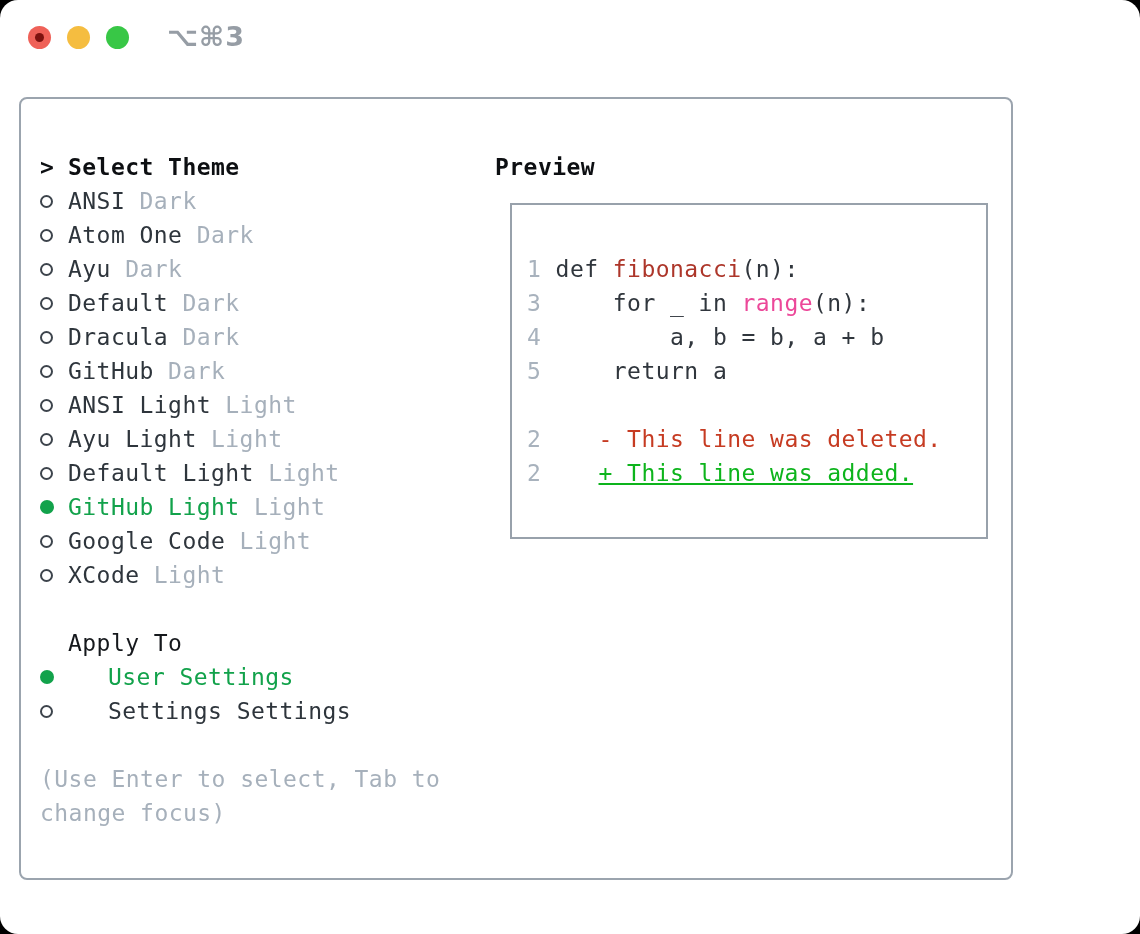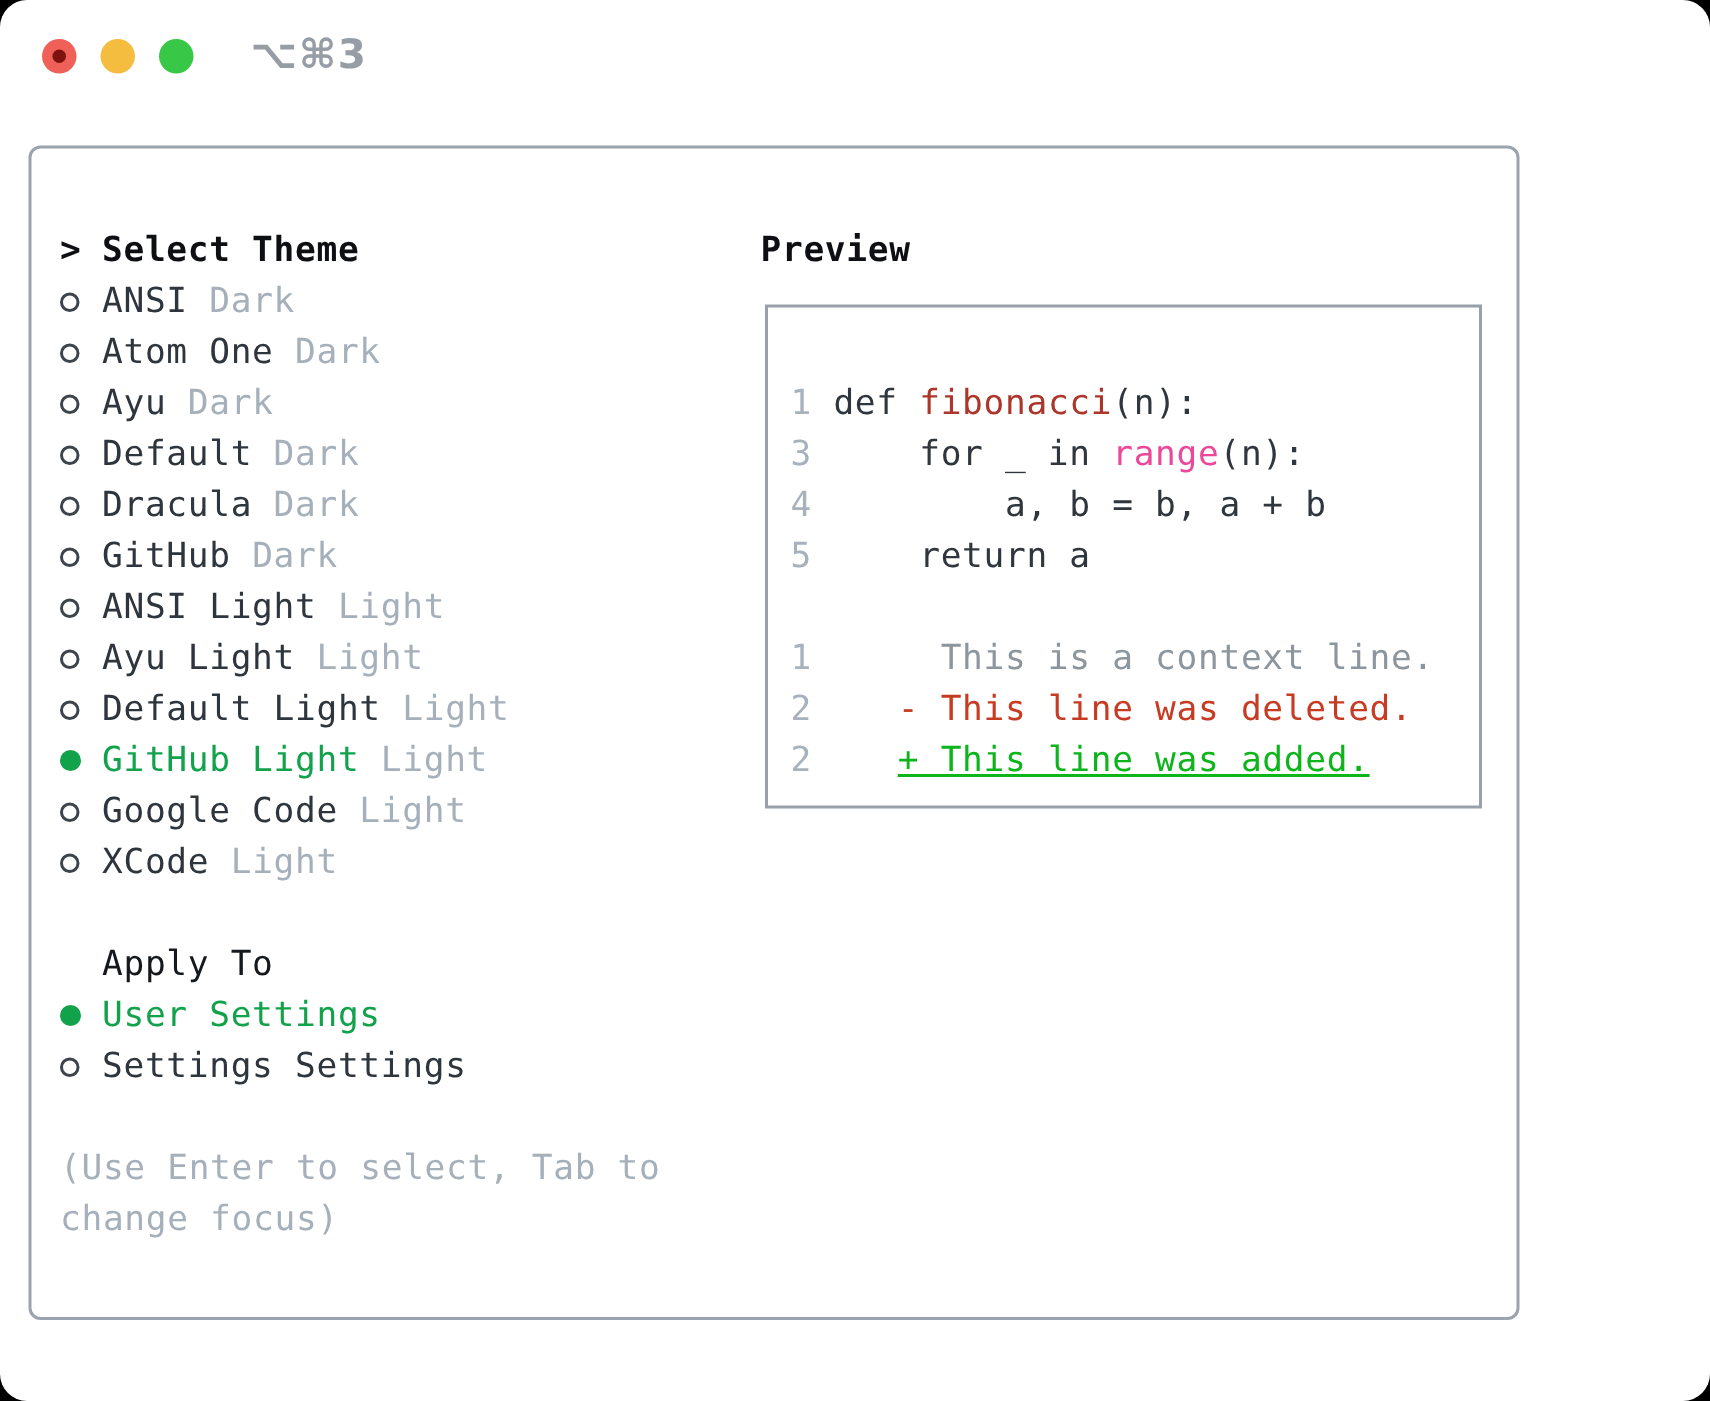--- a/index.html
+++ b/index.html
@@ -30,25 +30,25 @@
   .row{display:flex;align-items:center;height:34px;white-space:pre;}
   .marker{width:28px;display:flex;align-items:center;flex:0 0 28px;}
   .prompt{font-weight:700;color:#0d0f12;}
   .header-text{font-weight:700;color:#0d0f12;}
   .radio{width:13px;height:13px;border-radius:50%;border:2px solid #3d444c;box-sizing:border-box;}
   .radio.sel{width:14px;height:14px;border:none;background:#12a24b;}
   .t-name{color:#2e353c;}
   .t-name.sel{color:#12a24b;}
   .t-variant{color:#a6b0bb;}
   .apply-header{color:#15181c;}
-  .a-label{color:#2e353c;}
+  .a-label{color:#2e353c;margin-left:40px;}
   .a-label.sel{color:#12a24b;}
   .hint-line{height:34px;line-height:34px;color:#a6b0bb;white-space:pre;}
   
-  .preview-title{position:absolute;left:486px;top:51px;height:34px;line-height:34px;font-weight:700;color:#0d0f12;}
+  .preview-title{position:absolute;left:474px;top:51px;height:34px;line-height:34px;font-weight:700;color:#0d0f12;}
   .preview-box{
     position:absolute;left:489px;top:104px;width:478px;height:336px;
     border:2px solid #98a1ab;box-sizing:border-box;background:#fff;
     padding:47px 10px 0 15px;overflow:hidden;
   }
   .code-line{height:34px;line-height:34px;white-space:pre;}
   .sg-lineno{color:#a8b2bd;}
   .sg-code{color:#30363d;}
   .sg-func{color:#ad362a;}
   .sg-num{color:#0f7c87;}
@@ -112,20 +112,19 @@
 
     <div class="preview-title">Preview</div>
 
     <div class="preview-box">
       <div id="preview-lines">
           <div class="code-line"><span class="sg-lineno">1 </span><span class="sg-code">def </span><span class="sg-func">fibonacci</span><span class="sg-code">(n):</span></div>
           <div class="code-line"><span class="sg-lineno">3 </span><span class="sg-code">    for _ in </span><span class="sg-builtin">range</span><span class="sg-code">(n):</span></div>
           <div class="code-line"><span class="sg-lineno">4 </span><span class="sg-code">        a, b = b, a + b</span></div>
           <div class="code-line"><span class="sg-lineno">5 </span><span class="sg-code">    return a</span></div>
           <div class="code-line"><span class="sg-lineno"></span></div>
-          <div class="code-line"><span class="sg-lineno">1 </span><span class="sg-context">     This is a context line.</span></div>
           <div class="code-line"><span class="sg-lineno">2 </span><span class="sg-code">   </span><span class="sg-del">- This line was deleted.</span></div>
           <div class="code-line"><span class="sg-lineno">2 </span><span class="sg-code">   </span><span class="sg-add">+ This line was added.</span></div>
         </div>
     </div>
 
   </div>
 </div>
 
 </body></html>

